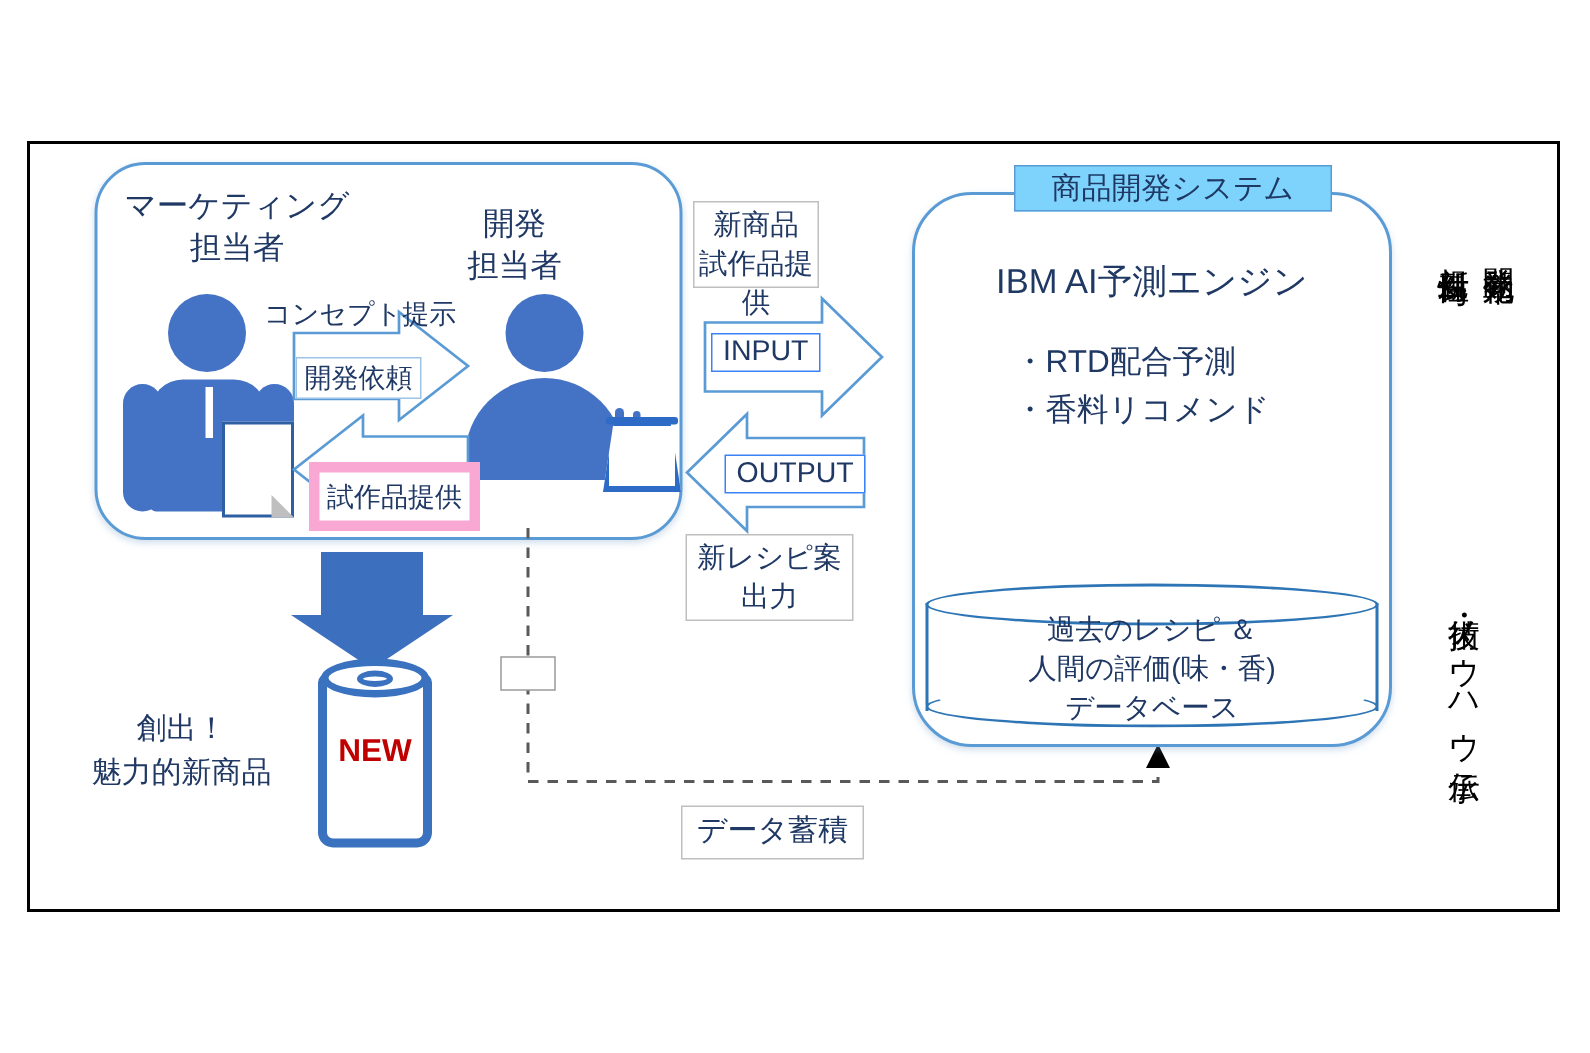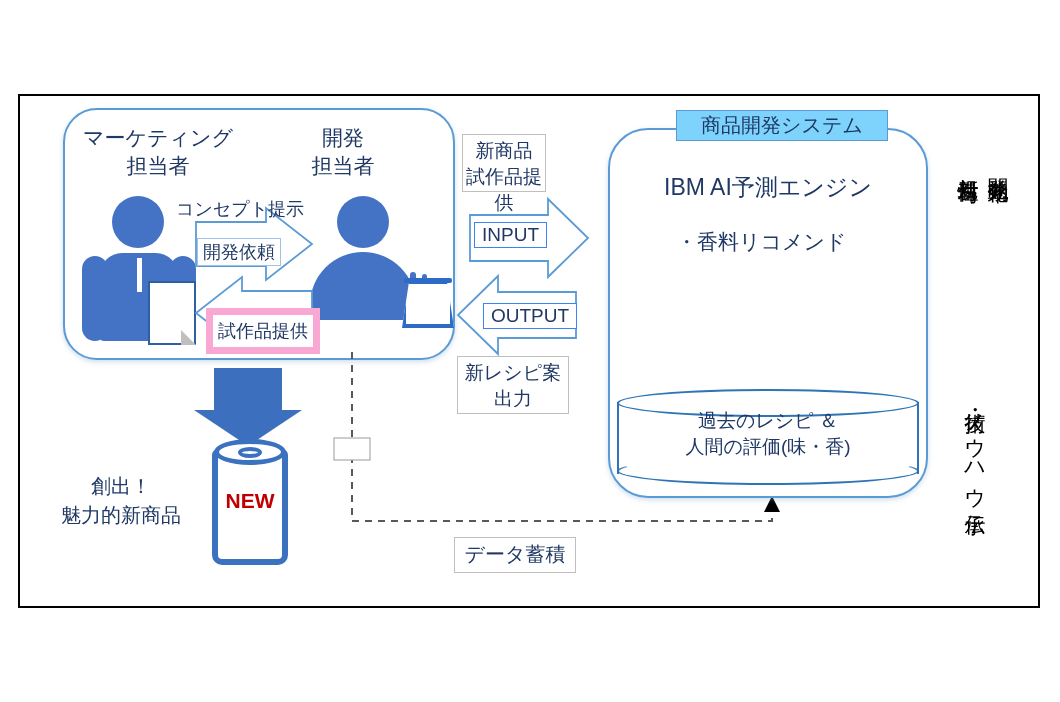--- a/index.html
+++ b/index.html
@@ -16,22 +16,22 @@
                background:#FBF0D2;}
   .panel-peach{position:absolute;left:585px;top:345px;width:427px;height:228px;
                background:#FAE7DC;}
 
   
   .people-box{position:absolute;left:63px;top:108px;width:392px;height:252px;
               border:2px solid #5B9BD5;border-radius:34px;background:#fff;
               box-shadow:0 2px 5px rgba(120,160,200,.35);box-sizing:border-box;}
   .lbl-mkt{position:absolute;left:68px;top:124px;width:180px;text-align:center;
            font-size:21px;line-height:28px;color:#1F3864;}
-  .lbl-dev{position:absolute;left:283px;top:124px;width:120px;text-align:center;
-           font-size:21px;line-height:28px;color:#1F3864;}
+  .lbl-dev{position:absolute;left:283px;top:138px;width:120px;text-align:center;
+           font-size:21px;line-height:28px;color:#1F3864;font-family:Liberation Mono, monospace;}
 
   
   .person{position:absolute;}
   .p-head{position:absolute;border-radius:50%;background:#4472C4;}
 
   
   #person-mkt{left:82px;top:196px;width:130px;height:146px;}
   #person-mkt .p-head{left:30px;top:0;width:52px;height:52px;}
   #person-mkt .torso{position:absolute;left:18px;top:57px;width:78px;height:88px;
      background:#4472C4;border-radius:22px 22px 4px 4px;}
@@ -218,30 +218,32 @@
   <div class="callout" id="box-recipe">
     <div>新レシピ案</div>
     <div>出力</div>
   </div>
   <div class="callout" id="box-accum">データ蓄積</div>
 
   <div class="sys-box"></div>
   <div class="sys-title">商品開発システム</div>
   <div class="engine-title">IBM AI予測エンジン</div>
   <div class="bullets">
+    <div>・RTD配合予測</div>
     <div>・香料リコメンド</div>
   </div>
 
   <div id="db-cyl">
     <div class="cyl-side"></div>
     <div class="cyl-bot"></div>
     <div class="cyl-top"></div>
     <div class="cyl-text">
       <div>過去のレシピ ＆</div>
       <div>人間の評価(味・香)</div>
+      <div>データベース</div>
     </div>
   </div>
 
   <div class="vlabel" id="v-dev-eff">開発効率化</div>
   <div class="vlabel" id="v-novelty">新規性付与</div>
   <div class="vlabel" id="v-know">技術・ノウハウ伝承</div>
 
 </div>
 
 </body></html>

